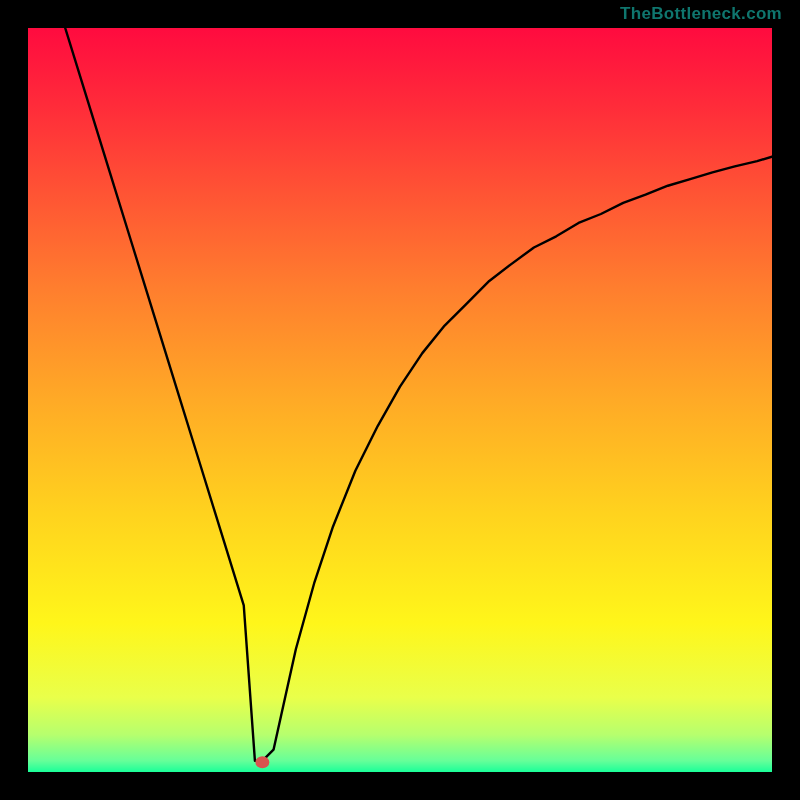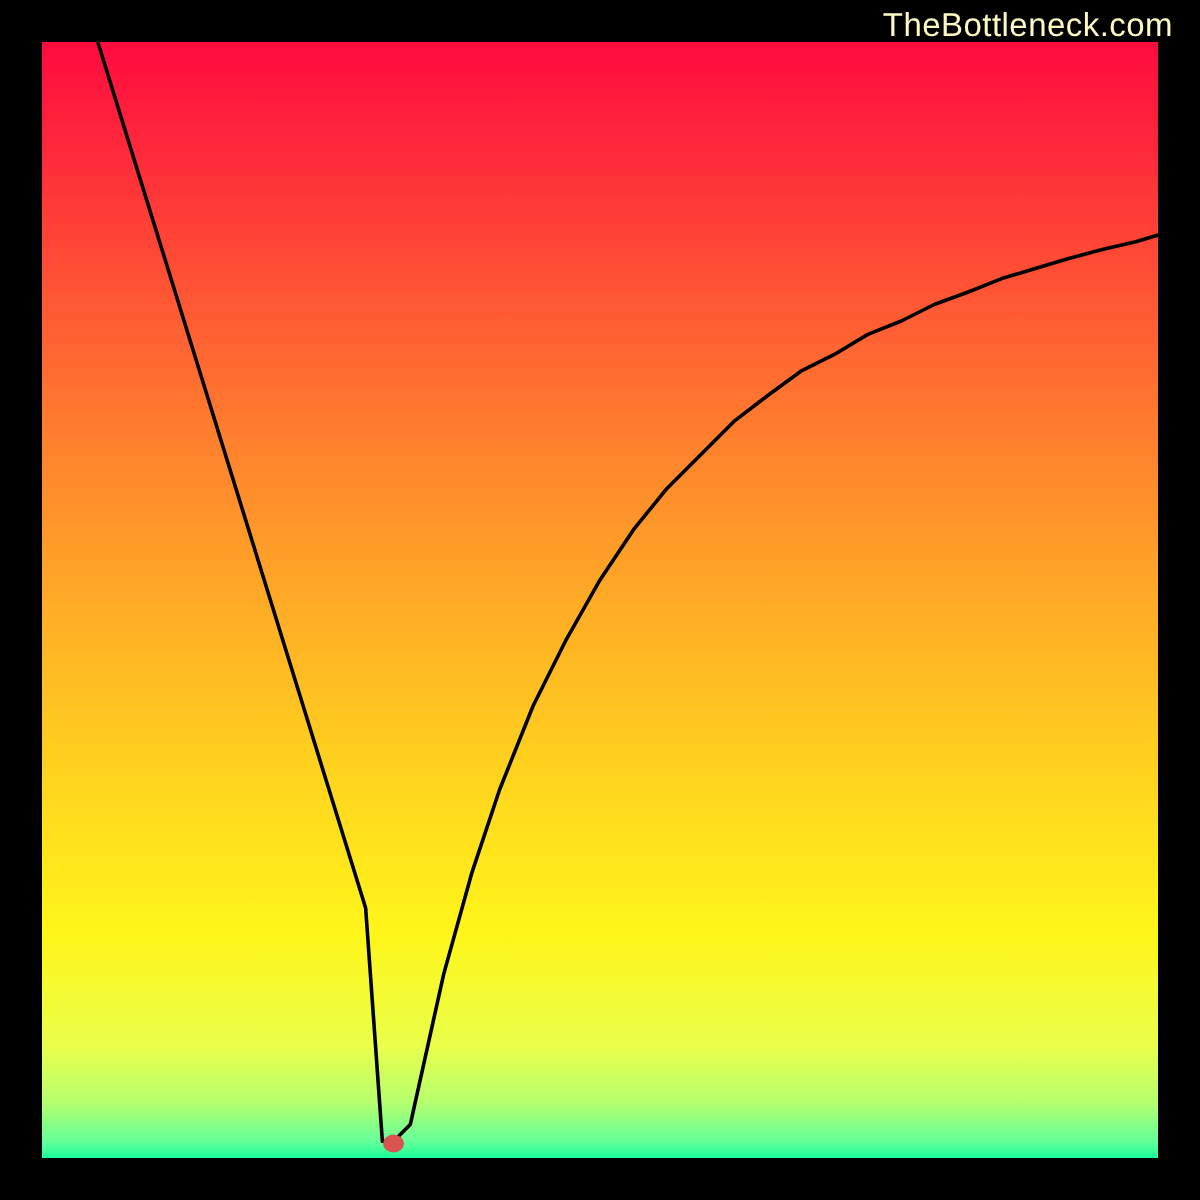--- a/index.html
+++ b/index.html
@@ -8,23 +8,23 @@
     width: 800px;
     height: 800px;
     background: #000;
     position: relative;
     font-family: Arial, Helvetica, sans-serif;
   }
   .watermark {
     position: absolute;
     top: 4px;
     right: 18px;
-    color: #fef9c3;
-    font-size: 22px;
-    font-weight: 400;
+    color: #0f766e;
+    font-size: 17px;
+    font-weight: 700;
     letter-spacing: 0.3px;
     z-index: 5;
   }
   .frame {
     position: absolute;
     left: 28px;
     top: 28px;
     width: 744px;
     height: 744px;
     background: #000;

